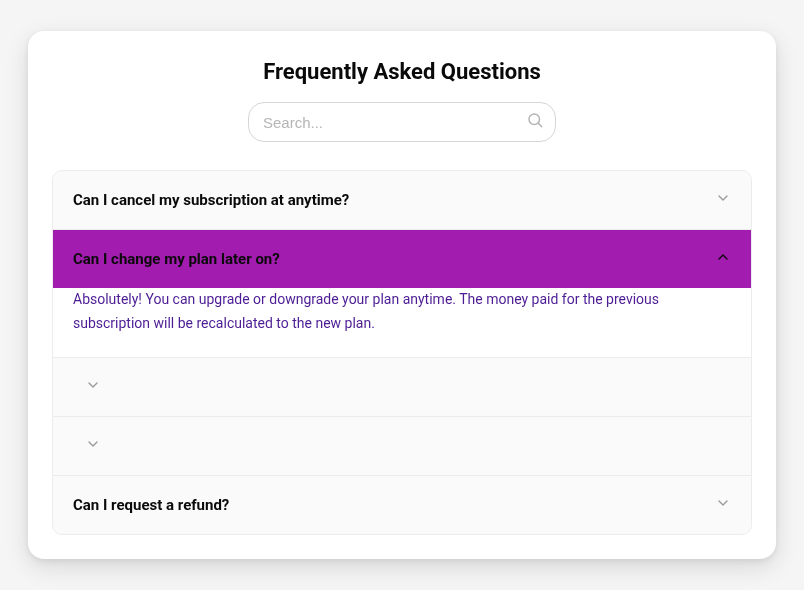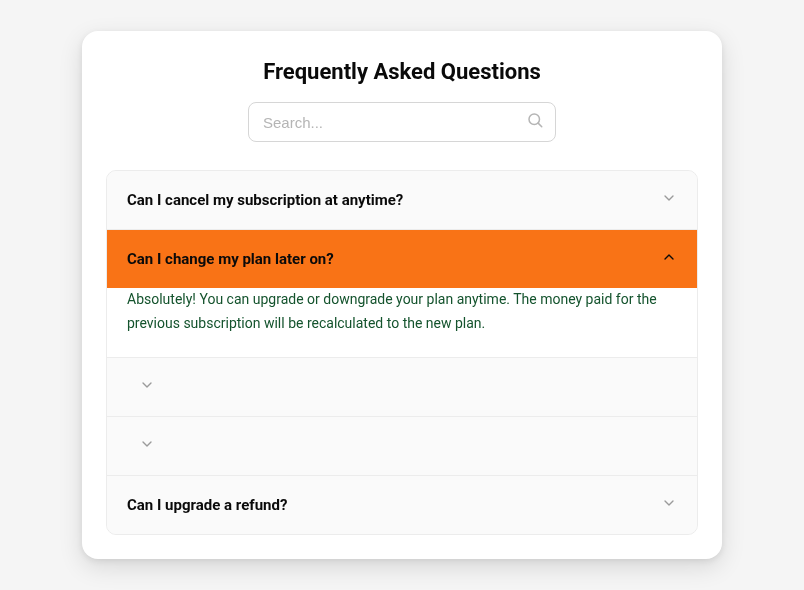--- a/index.html
+++ b/index.html
@@ -13,21 +13,21 @@
       width: 804px;
       height: 590px;
       display: flex;
       align-items: center;
       justify-content: center;
     }
     .card {
       background: #ffffff;
       border-radius: 16px;
       box-shadow: 0 8px 24px rgba(0,0,0,0.12), 0 2px 6px rgba(0,0,0,0.08);
-      width: 640px;
+      width: 748px;
       padding: 28px 24px 24px 24px;
     }
     .title {
       font-size: 22px;
       font-weight: 700;
       color: #0a0a0a;
       text-align: center;
       margin-bottom: 18px;
     }
     .search-wrap {
@@ -36,21 +36,21 @@
       margin-bottom: 28px;
     }
     .search-box {
       position: relative;
       width: 308px;
     }
     .search-input {
       width: 100%;
       height: 40px;
       border: 1px solid #d6d6d6;
-      border-radius: 8px;
+      border-radius: 16px;
       padding: 0 40px 0 14px;
       font-size: 15px;
       color: #333;
       background: #ffffff;
       outline: none;
     }
     .search-input::placeholder {
       color: #b5b5b5;
     }
     .search-icon {
@@ -75,21 +75,21 @@
     }
     .item-header {
       display: flex;
       align-items: center;
       justify-content: space-between;
       padding: 19px 20px;
       cursor: pointer;
       background: #fafafa;
     }
     .item.expanded .item-header {
-      background: #f97316;
+      background: #a21caf;
     }
     .question {
       font-size: 15px;
       font-weight: 700;
       color: #0a0a0a;
     }
     .chevron {
       color: #9a9a9a;
       flex-shrink: 0;
       margin-left: 12px;
@@ -101,21 +101,21 @@
       display: none;
       padding: 0 20px 22px 20px;
       background: #ffffff;
     }
     .item.expanded .item-body {
       display: block;
     }
     .answer {
       font-size: 14px;
       line-height: 1.65;
-      color: #14532d;
+      color: #4c1d95;
     }
   </style>
 </head>
 <body>
 
 <div class="card">
   <h1 class="title">Frequently Asked Questions</h1>
 
   <div class="search-wrap">
     <div class="search-box">
@@ -171,21 +171,21 @@
         <span class="chevron">
           <svg width="16" height="16" viewBox="0 0 24 24" fill="none" stroke="currentColor" stroke-width="2" stroke-linecap="round" stroke-linejoin="round">
               <polyline points="6 9 12 15 18 9"></polyline>
             </svg>
         </span>
       </div>
     </div>
 
     <div class="item">
       <div class="item-header">
-        <span class="question">Can I upgrade a refund?</span>
+        <span class="question">Can I request a refund?</span>
         <span class="chevron">
           <svg width="16" height="16" viewBox="0 0 24 24" fill="none" stroke="currentColor" stroke-width="2" stroke-linecap="round" stroke-linejoin="round">
               <polyline points="6 9 12 15 18 9"></polyline>
             </svg>
         </span>
       </div>
     </div>
 
   </div>
 </div>

